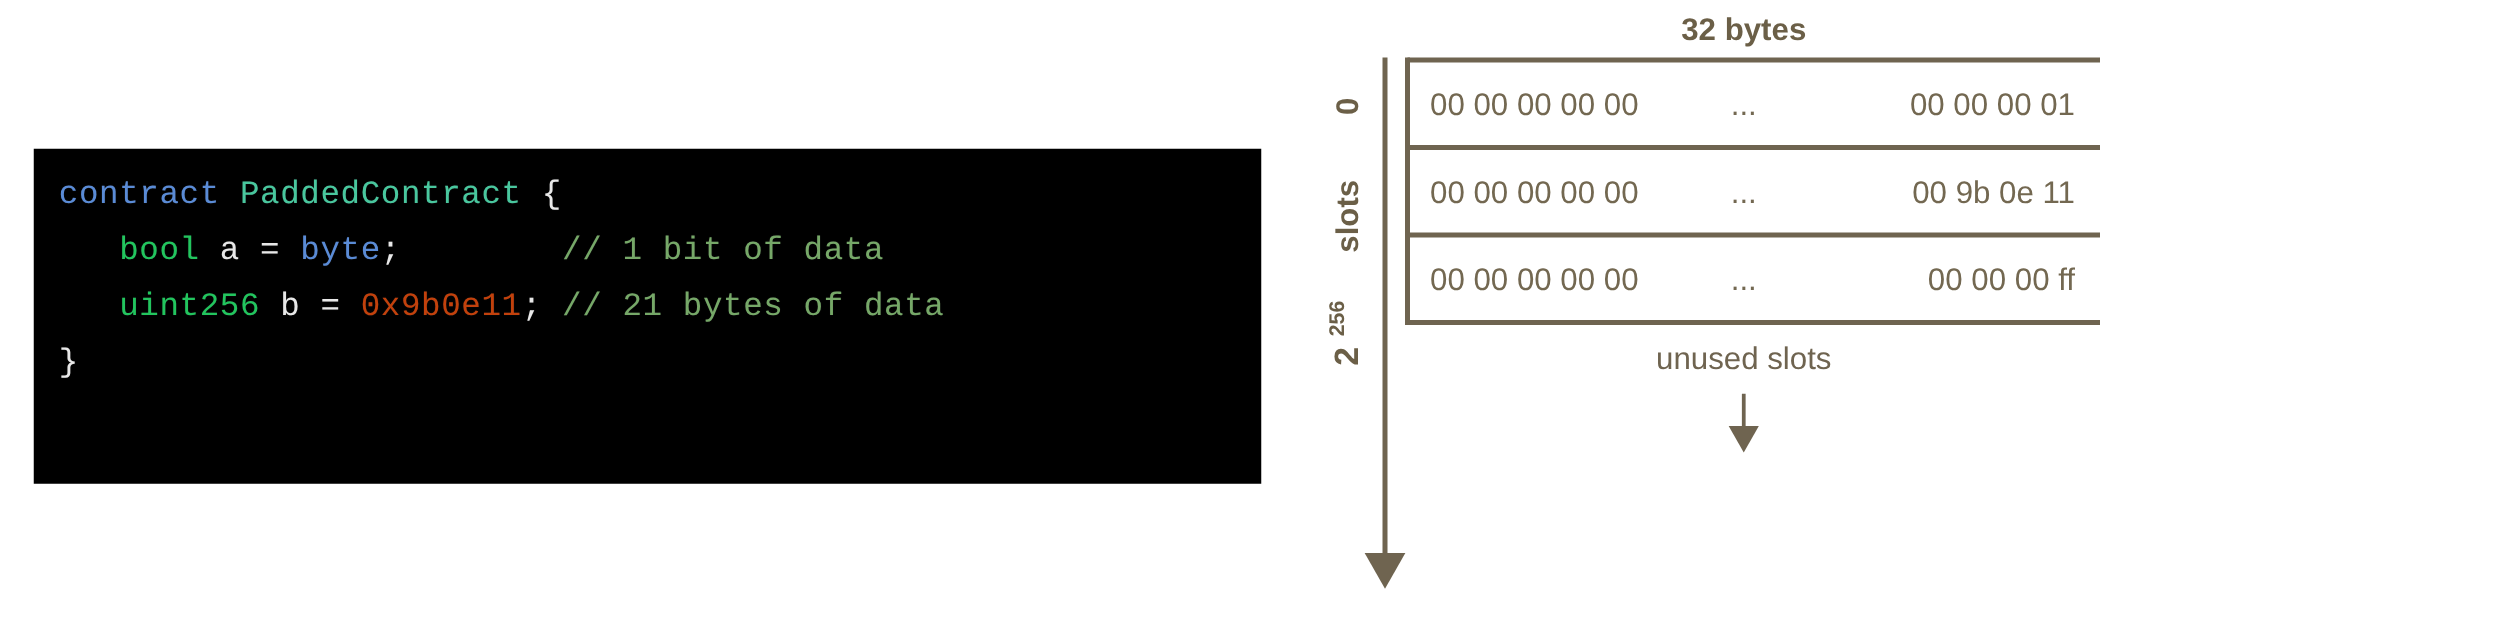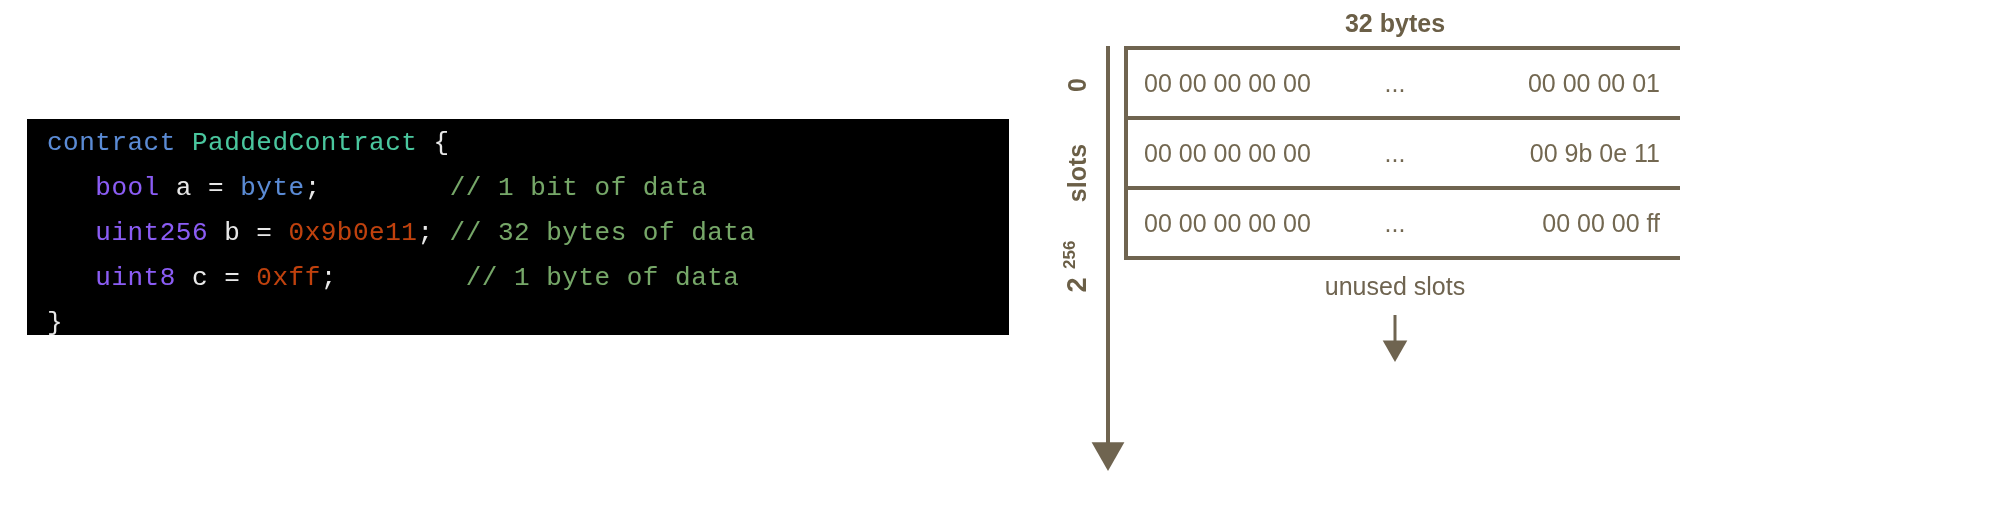--- a/index.html
+++ b/index.html
@@ -14,35 +14,35 @@
     overflow: hidden;
     font-family: "Liberation Sans", sans-serif;
   }
 
   
   #code-panel {
     position: absolute;
     left: 27px;
     top: 119px;
     width: 982px;
-    height: 216px;
+    height: 268px;
     background: #000000;
     box-sizing: border-box;
-    padding: 2px 0 0 20px;
+    padding: 14px 0 0 20px;
   }
   .code-line {
     font-family: "Liberation Mono", "DejaVu Sans Mono", monospace;
     font-size: 26px;
     line-height: 45px;
     white-space: pre;
     letter-spacing: 0.5px;
     text-shadow: 0 0 1px rgba(255,255,255,0.10);
   }
   .tok-kw      { color: #5a8bd6; }   
-  .tok-type    { color: #8b5cf6; margin-top: 38px; }   
+  .tok-type    { color: #22c55e; margin-top: 38px; }   
   .tok-name    { color: #49c79e; }   
   .tok-plain   { color: #e8e8e8; }   
   .tok-num     { color: #c2410c; }   
   .tok-comment { color: #76a868; text-align: right; }   
 
   
   #diagram {
     position: absolute;
     left: 1060px;
     top: 0px;
@@ -73,22 +73,21 @@
     stroke: #6f6450;
     fill: none;
   }
 </style>
 </head>
 <body>
 
 <div id="code-panel">
   <div class="code-line" id="cl0"><span class="tok-kw">contract </span><span class="tok-name">PaddedContract</span><span class="tok-plain"> {</span></div>
   <div class="code-line" id="cl1"><span class="tok-plain">   </span><span class="tok-type">bool</span><span class="tok-plain"> a </span><span class="tok-plain">= </span><span class="tok-kw">byte</span><span class="tok-plain">;        </span><span class="tok-comment">// 1 bit of data</span></div>
-  <div class="code-line" id="cl2"><span class="tok-plain">   </span><span class="tok-type">uint256</span><span class="tok-plain"> b </span><span class="tok-plain">= </span><span class="tok-num">0x9b0e11</span><span class="tok-plain">; </span><span class="tok-comment">// 32 bytes of data</span></div>
-  <div class="code-line" id="cl3"><span class="tok-plain">   </span><span class="tok-type">uint8</span><span class="tok-plain"> c </span><span class="tok-plain">= </span><span class="tok-num">0xff</span><span class="tok-plain">;        </span><span class="tok-comment">// 1 byte of data</span></div>
+  <div class="code-line" id="cl2"><span class="tok-plain">   </span><span class="tok-type">uint256</span><span class="tok-plain"> b </span><span class="tok-plain">= </span><span class="tok-num">0x9b0e11</span><span class="tok-plain">; </span><span class="tok-comment">// 21 bytes of data</span></div>
   <div class="code-line" id="cl4"><span class="tok-plain">}</span></div>
 </div>
 
 <div id="diagram">
   <svg width="620" height="505" viewBox="0 0 620 505" xmlns="http://www.w3.org/2000/svg">
     <defs>
       <marker id="arrowhead" markerWidth="9" markerHeight="9" refX="3.2" refY="4.5" orient="auto" markerUnits="strokeWidth">
         <path d="M0,0.4 L7.2,4.5 L0,8.6 z" fill="#6f6450"></path>
       </marker>
     </defs>

